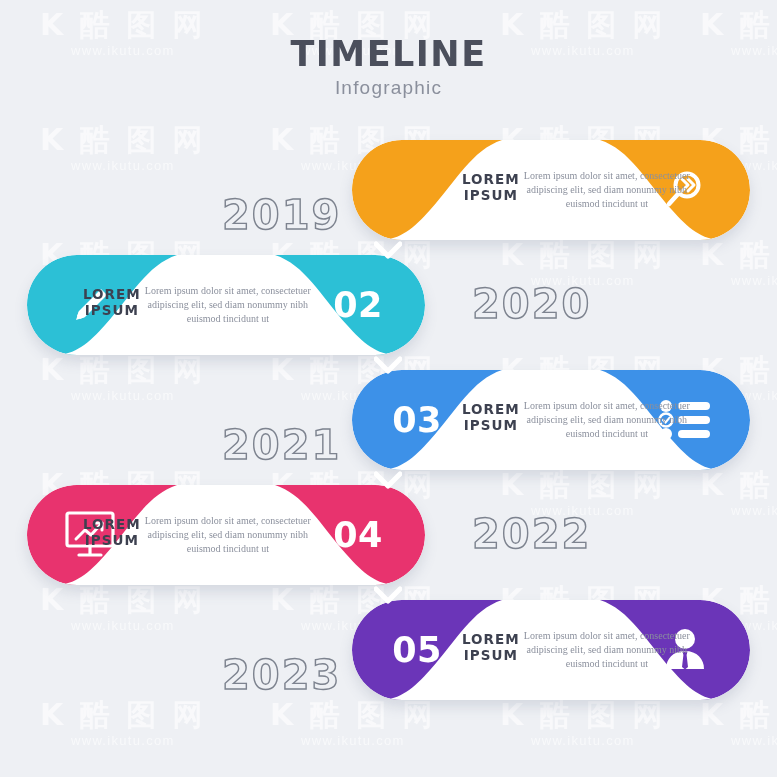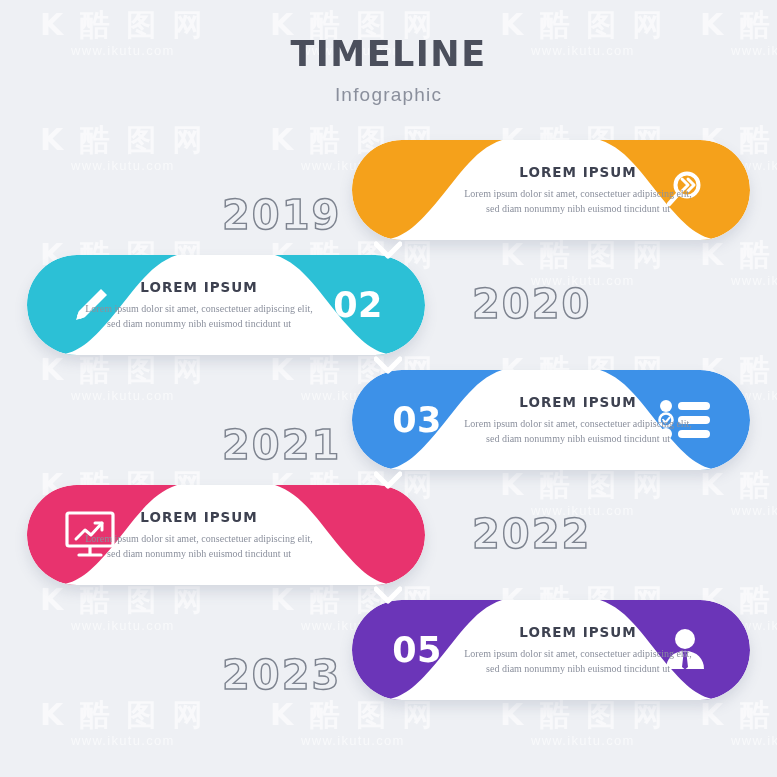--- a/index.html
+++ b/index.html
@@ -59,21 +59,21 @@
     font-size: 35px;
     font-weight: 700;
     letter-spacing: 1.5px;
     color: #4b4f5c;
     font-family: "DejaVu Sans", sans-serif;
   }
   #page-subtitle {
     font-size: 19px;
     color: #8a8f9c;
     letter-spacing: 1.2px;
-    margin-top: 10px;
+    margin-top: 3px;
     font-family: "Liberation Sans", sans-serif;
   }
 
   
   #timeline {
     position: absolute;
     top: 140px;
     left: 0;
     width: 777px;
     z-index: 10;
@@ -138,21 +138,20 @@
   .icon-wrap.at-start { left: 8px; }
   .icon-wrap.at-end   { right: 10px; }
   .icon-wrap svg { display: block; }
 
   .content {
     position: absolute;
     top: 0;
     height: 100px;
     width: 232px;
     display: flex;
-    flex-direction: column;
     align-items: center;
     justify-content: center;
     text-align: center;
     z-index: 3;
   }
   .row.right .content { left: 110px; }
   .row.left  .content { left: 56px; }
 
   .ctitle {
     font-size: 13.5px;
@@ -423,20 +422,21 @@
         <div class="cap end">
           <svg viewBox="0 0 150 100" preserveAspectRatio="none">
             <path d="M100,0 L0,0 C30,10 45,40 72,70 C88,88 102,100 122,100 L100,100 C128,100 150,78 150,50 C150,22 128,0 100,0 Z" fill="#e8336e"></path>
           </svg>
         </div>
         <div class="cap start">
           <svg viewBox="0 0 150 100" preserveAspectRatio="none">
             <path d="M50,0 L150,0 C120,10 105,40 78,70 C62,88 48,100 28,100 L50,100 C22,100 0,78 0,50 C0,22 22,0 50,0 Z" fill="#e8336e"></path>
           </svg>
         </div>
+        <div class="num at-end">04</div>
         <div class="icon-wrap at-start">
           <svg width="52" height="50" viewBox="0 0 52 50">
             <rect x="3" y="3" width="46" height="33" rx="2" fill="none" stroke="#ffffff" stroke-width="3.2"></rect>
             <path d="M12 29 L21 20 L27 25 L38 13" fill="none" stroke="#ffffff" stroke-width="3" stroke-linecap="round" stroke-linejoin="round"></path>
             <path d="M31 13 L38 13 L38 20" fill="none" stroke="#ffffff" stroke-width="3" stroke-linecap="round" stroke-linejoin="round"></path>
             <line x1="26" y1="36" x2="26" y2="44" stroke="#ffffff" stroke-width="3.2"></line>
             <line x1="15" y1="45" x2="37" y2="45" stroke="#ffffff" stroke-width="3.2" stroke-linecap="round"></line>
           </svg>
         </div>
         <div class="content">

